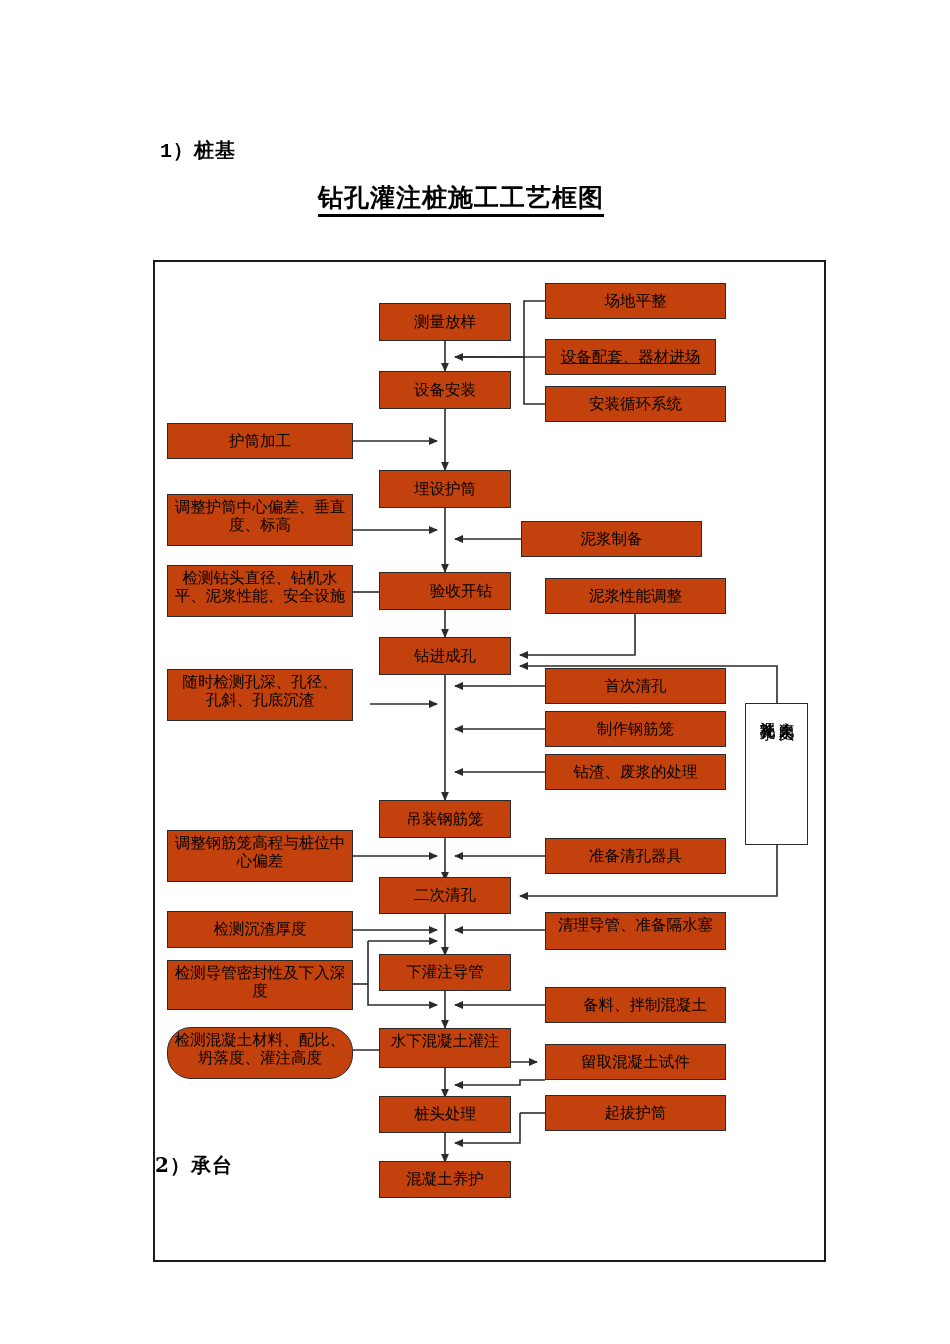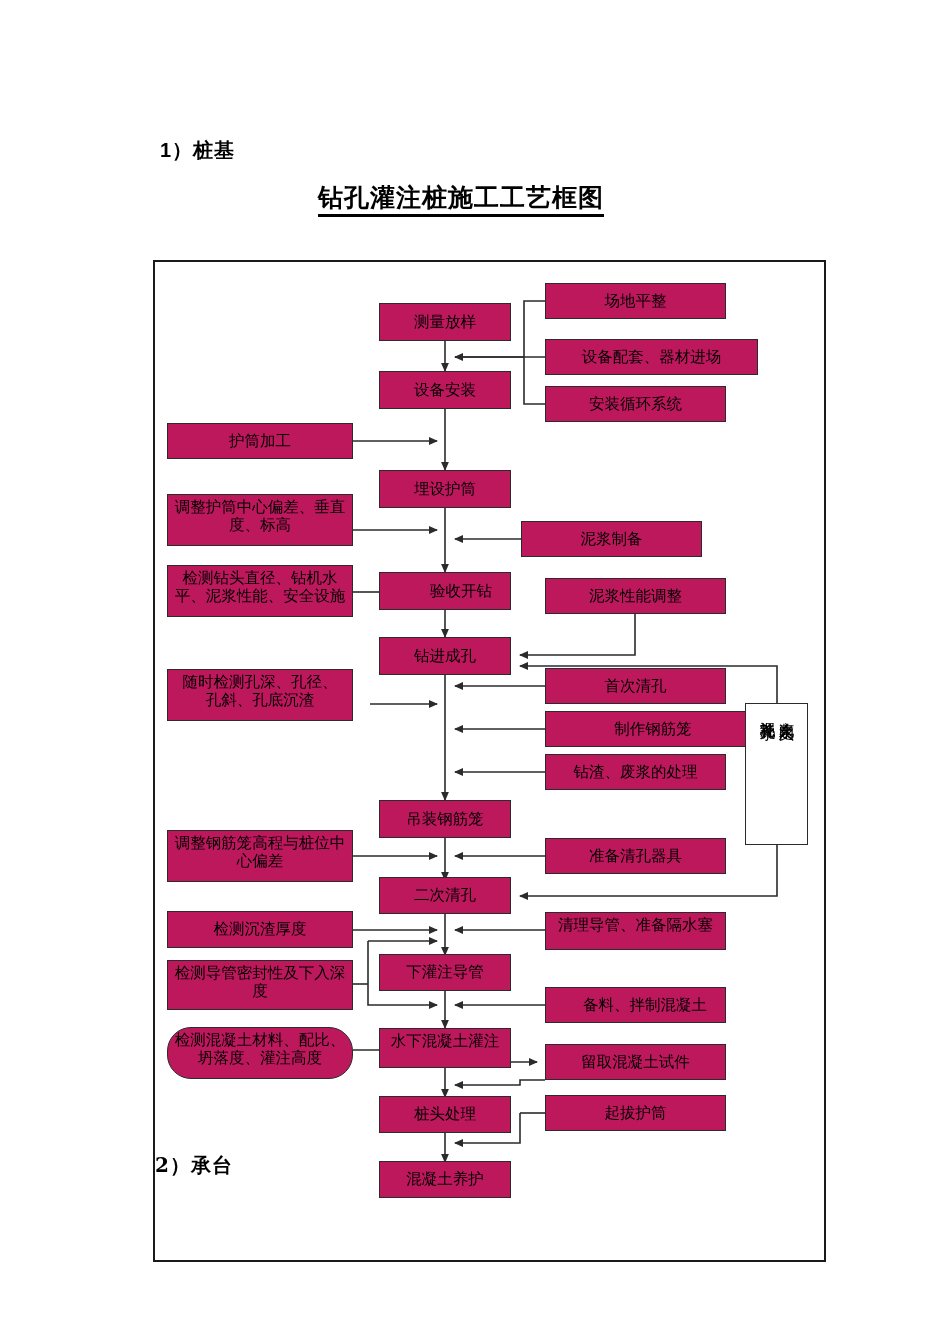--- a/index.html
+++ b/index.html
@@ -1,32 +1,32 @@
 <!DOCTYPE html>
 <html><head>
 <meta charset="utf-8">
 <style>
   html,body{margin:0;padding:0;background:#fff;}
   body{width:950px;height:1344px;position:relative;
        font-family:"DejaVu Serif","Liberation Serif",serif;color:#000;}
   #page{position:absolute;left:0;top:0;width:950px;height:1344px;overflow:hidden;}
 
   .heading-1{position:absolute;left:160px;top:137px;font-size:20px;font-weight:bold;
-             font-family:Liberation Sans, sans-serif;letter-spacing:1px;}
+             font-family:Liberation Mono, monospace;letter-spacing:1px;}
   .heading-2{position:absolute;left:155px;top:1152px;font-size:20px;font-weight:bold;
              font-family:"DejaVu Serif","Liberation Serif",serif;letter-spacing:1px;z-index:6;}
   .doc-title{position:absolute;left:318px;top:184px;font-size:25px;font-weight:bold;
              letter-spacing:1px;border-bottom:3px solid #000;padding-bottom:2px;line-height:1.1;}
 
   .frame{position:absolute;left:153px;top:260px;width:673px;height:1002px;
          border:2px solid #1a1a1a;background:#fff;box-sizing:border-box;}
 
   svg.wires{position:absolute;left:0;top:0;width:950px;height:1344px;pointer-events:none;z-index:2;}
 
-  .nodebox{position:absolute;border:1.4px solid #2b2b2b;background:#be185d;box-sizing:border-box;
+  .nodebox{position:absolute;border:1.4px solid #2b2b2b;background:#c2410c;box-sizing:border-box;
            display:flex;align-items:center;justify-content:flex-start;text-align:center;
            font-size:15.5px;line-height:1.18;z-index:3;}
   .nodebox.multi{align-items:flex-start;padding-top:3px;}
   .nodebox span{display:block;width:100%;}
 
   .vbox{position:absolute;border:1.4px solid #2b2b2b;background:#fff;box-sizing:border-box;
         z-index:3;display:flex;justify-content:center;align-items:flex-start;padding-top:5px;}
   .vbox .vcols{writing-mode:vertical-rl;text-orientation:upright;
                font-size:15.5px;line-height:1.22;letter-spacing:1px;height:100%;
                display:block;text-align:left;}
@@ -174,36 +174,36 @@
   <div class="nodebox multi" style="left:167px;top:960px;width:186px;height:50px;">
     <span>检测导管密封性及下入深度</span>
   </div>
   <div class="nodebox multi" style="left:167px;top:1027px;width:186px;height:52px;border-radius:24px;">
     <span>检测混凝土材料、配比、坍落度、灌注高度</span>
   </div>
 
   <div class="nodebox" style="left:545px;top:283px;width:181px;height:36px;">
     <span>场地平整</span>
   </div>
-  <div class="nodebox" style="left:545px;top:339px;width:213px;height:36px;">
+  <div class="nodebox" style="left:545px;top:339px;width:171px;height:36px;text-decoration:underline;">
     <span>设备配套、器材进场</span>
   </div>
   <div class="nodebox" style="left:545px;top:386px;width:181px;height:36px;">
     <span>安装循环系统</span>
   </div>
   <div class="nodebox" style="left:521px;top:521px;width:181px;height:36px;">
     <span>泥浆制备</span>
   </div>
   <div class="nodebox" style="left:545px;top:578px;width:181px;height:36px;">
     <span>泥浆性能调整</span>
   </div>
   <div class="nodebox" style="left:545px;top:668px;width:181px;height:36px;">
     <span>首次清孔</span>
   </div>
-  <div class="nodebox" style="left:545px;top:711px;width:216px;height:36px;">
+  <div class="nodebox" style="left:545px;top:711px;width:181px;height:36px;">
     <span>制作钢筋笼</span>
   </div>
   <div class="nodebox" style="left:545px;top:754px;width:181px;height:36px;">
     <span>钻渣、废浆的处理</span>
   </div>
   <div class="nodebox" style="left:545px;top:838px;width:181px;height:36px;">
     <span>准备清孔器具</span>
   </div>
   <div class="nodebox multi" style="left:545px;top:912px;width:181px;height:38px;">
     <span>清理导管、准备隔水塞</span>

